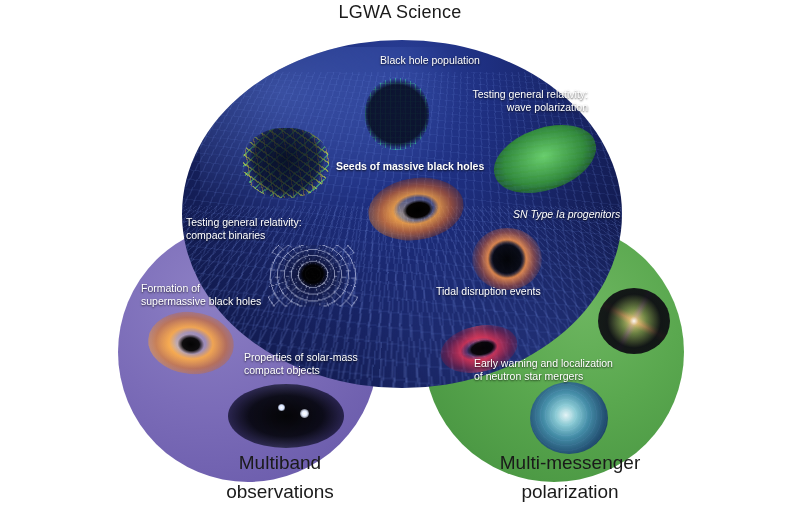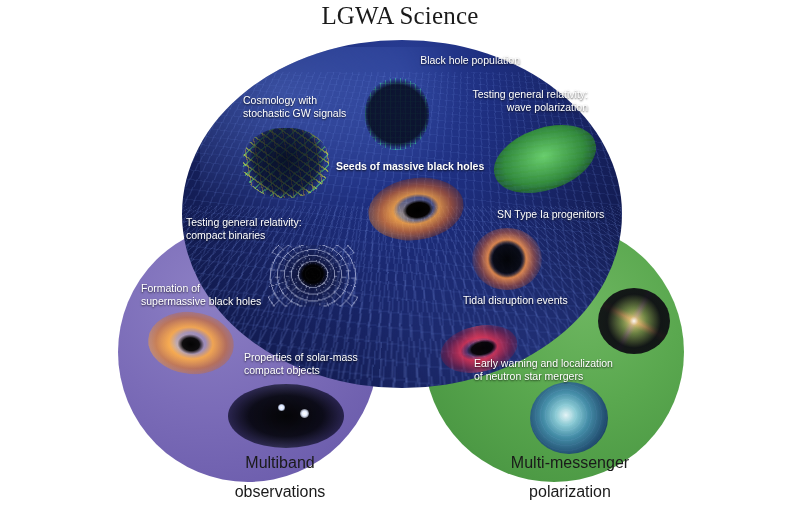--- a/index.html
+++ b/index.html
@@ -10,22 +10,22 @@
     font-family:"Liberation Sans", sans-serif;
     overflow:hidden;
     position:relative;
   }
   #stage{position:absolute;left:0;top:0;width:800px;height:530px;}
 
   
   .title{
     position:absolute;left:0;top:2px;width:800px;
     text-align:center;
-    font-size:25px;color:#1a1a1a;letter-spacing:.2px;
-    font-family:Liberation Serif, serif;
+    font-size:18px;color:#1a1a1a;letter-spacing:.2px;
+    font-family:Liberation Sans, sans-serif;
   }
 
   
   .circle{position:absolute;border-radius:50%;}
 
   
   .c-purple{
     left:118px;top:222px;width:260px;height:260px;
     background:
       radial-gradient(circle at 35% 28%, #8c7fc4 0%, #7b6cb8 45%, #6e5fae 78%, #5f51a0 100%);
@@ -176,26 +176,26 @@
   }
 
   
   .lbl{
     position:absolute;color:#ffffff;font-size:10.5px;line-height:13px;
     font-family:"Liberation Sans", sans-serif;
     text-shadow:0 1px 2px rgba(0,0,0,.75);
     white-space:pre-line;
   }
   .lbl.right{text-align:right;}
-  .lbl.center{text-align:right;}
+  .lbl.center{text-align:center;}
 
   
   .caption{
     position:absolute;text-align:center;color:#1a1a1a;
-    font-size:16px;line-height:29px;white-space:pre-line;
+    font-size:19px;line-height:29px;white-space:pre-line;
     font-family:"Liberation Sans", sans-serif;
   }
 </style>
 </head>
 <body>
 
 <div id="stage">
 
   <div class="title">LGWA Science</div>
 
@@ -219,38 +219,36 @@
   <div class="thumb th-sn"></div>
   <div class="thumb th-agn"></div>
   <div class="thumb th-tidal"></div>
   <div class="thumb th-nsmerger"></div>
   <div class="thumb th-solarmass"></div>
   <div class="dot-ns"></div>
   <div class="dot-ns2"></div>
 
   <div class="lbl center" style="left:340px;top:54px;width:180px;">Black hole population</div>
 
-  <div class="lbl" style="left:243px;top:94px;width:150px;">Cosmology with
-stochastic GW signals</div>
 
   <div class="lbl right" style="left:428px;top:88px;width:160px;">Testing general relativity:
 wave polarization</div>
 
   <div class="lbl" style="left:336px;top:160px;width:200px;font-weight:bold;">Seeds of massive black holes</div>
 
   <div class="lbl" style="left:186px;top:216px;width:180px;">Testing general relativity:
 compact binaries</div>
 
-  <div class="lbl" style="left:497px;top:208px;width:160px;">SN Type Ia progenitors</div>
+  <div class="lbl" style="left:513px;top:208px;width:160px;font-style:italic;">SN Type Ia progenitors</div>
 
   <div class="lbl" style="left:141px;top:282px;width:180px;">Formation of
 supermassive black holes</div>
 
 
-  <div class="lbl" style="left:436px;top:294px;width:160px;margin-left:27px;">Tidal disruption events</div>
+  <div class="lbl" style="left:436px;top:285px;width:160px;">Tidal disruption events</div>
 
   <div class="lbl" style="left:244px;top:351px;width:180px;">Properties of solar-mass
 compact objects</div>
 
   <div class="lbl" style="left:474px;top:357px;width:190px;">Early warning and localization
 of neutron star mergers</div>
 
   <div class="caption" style="left:160px;top:448px;width:240px;">Multiband
 observations</div>
 

